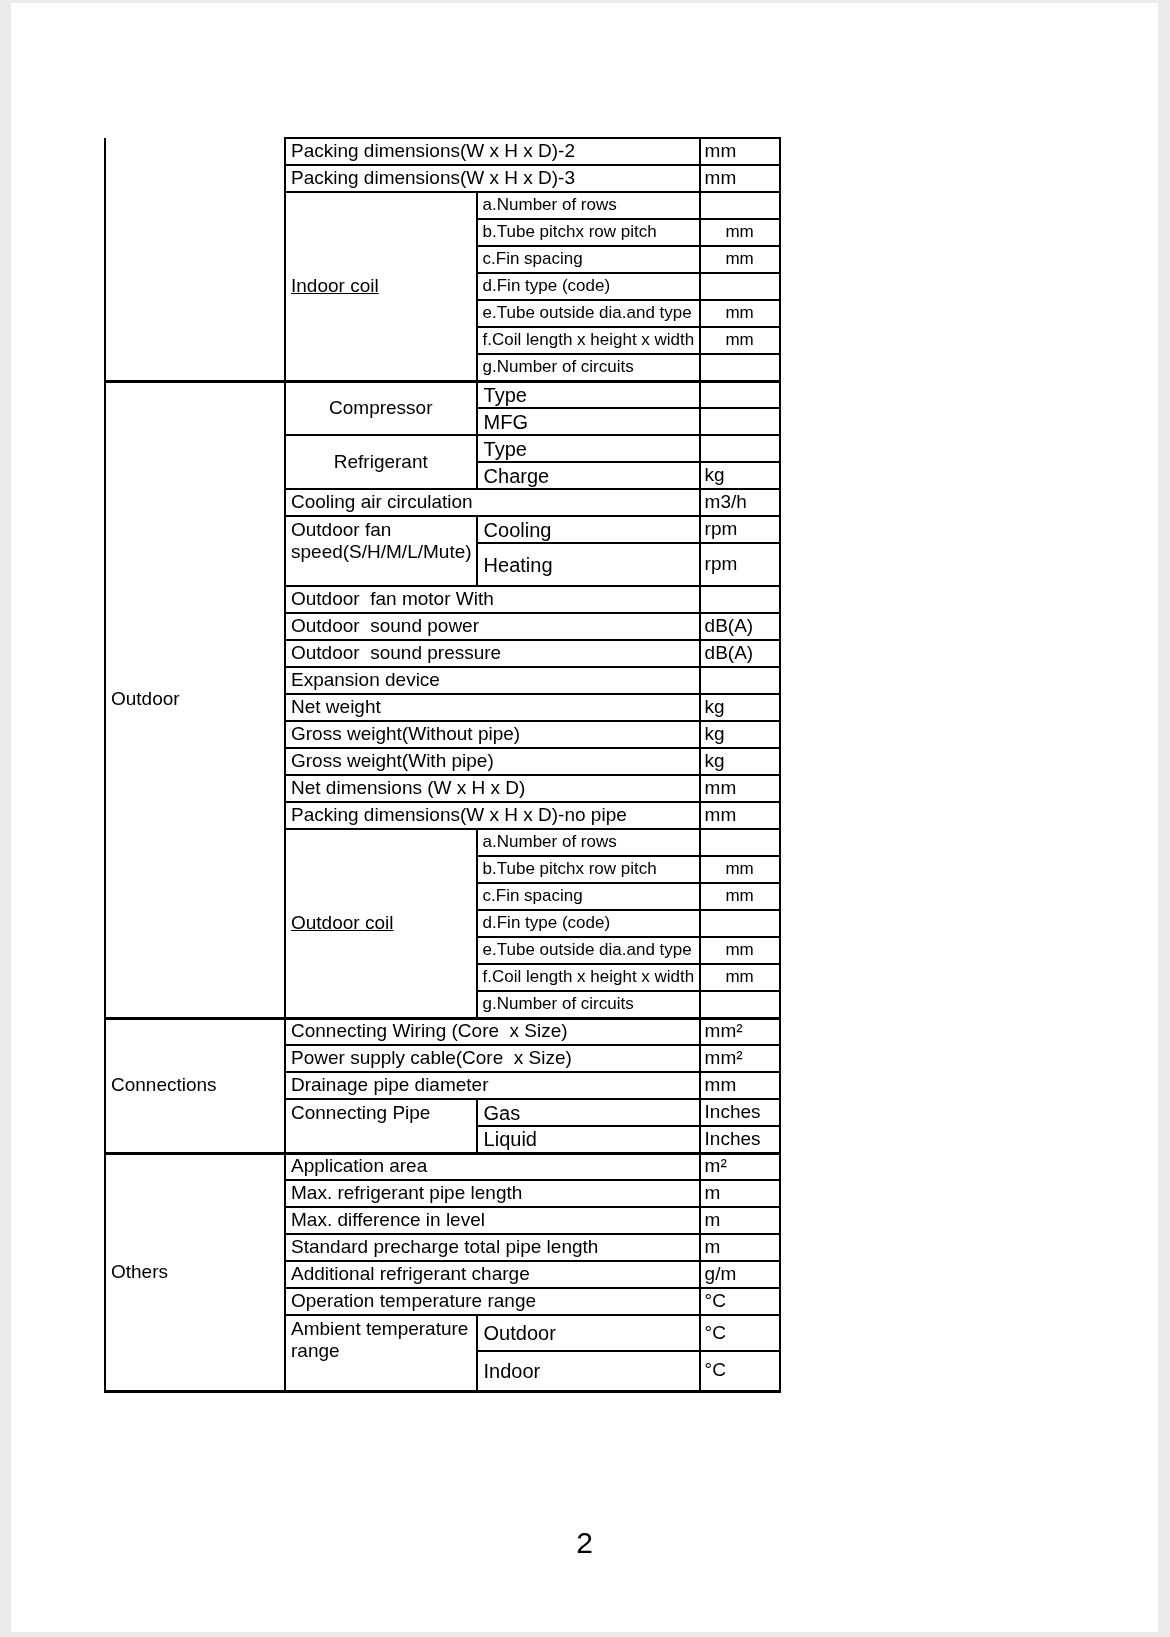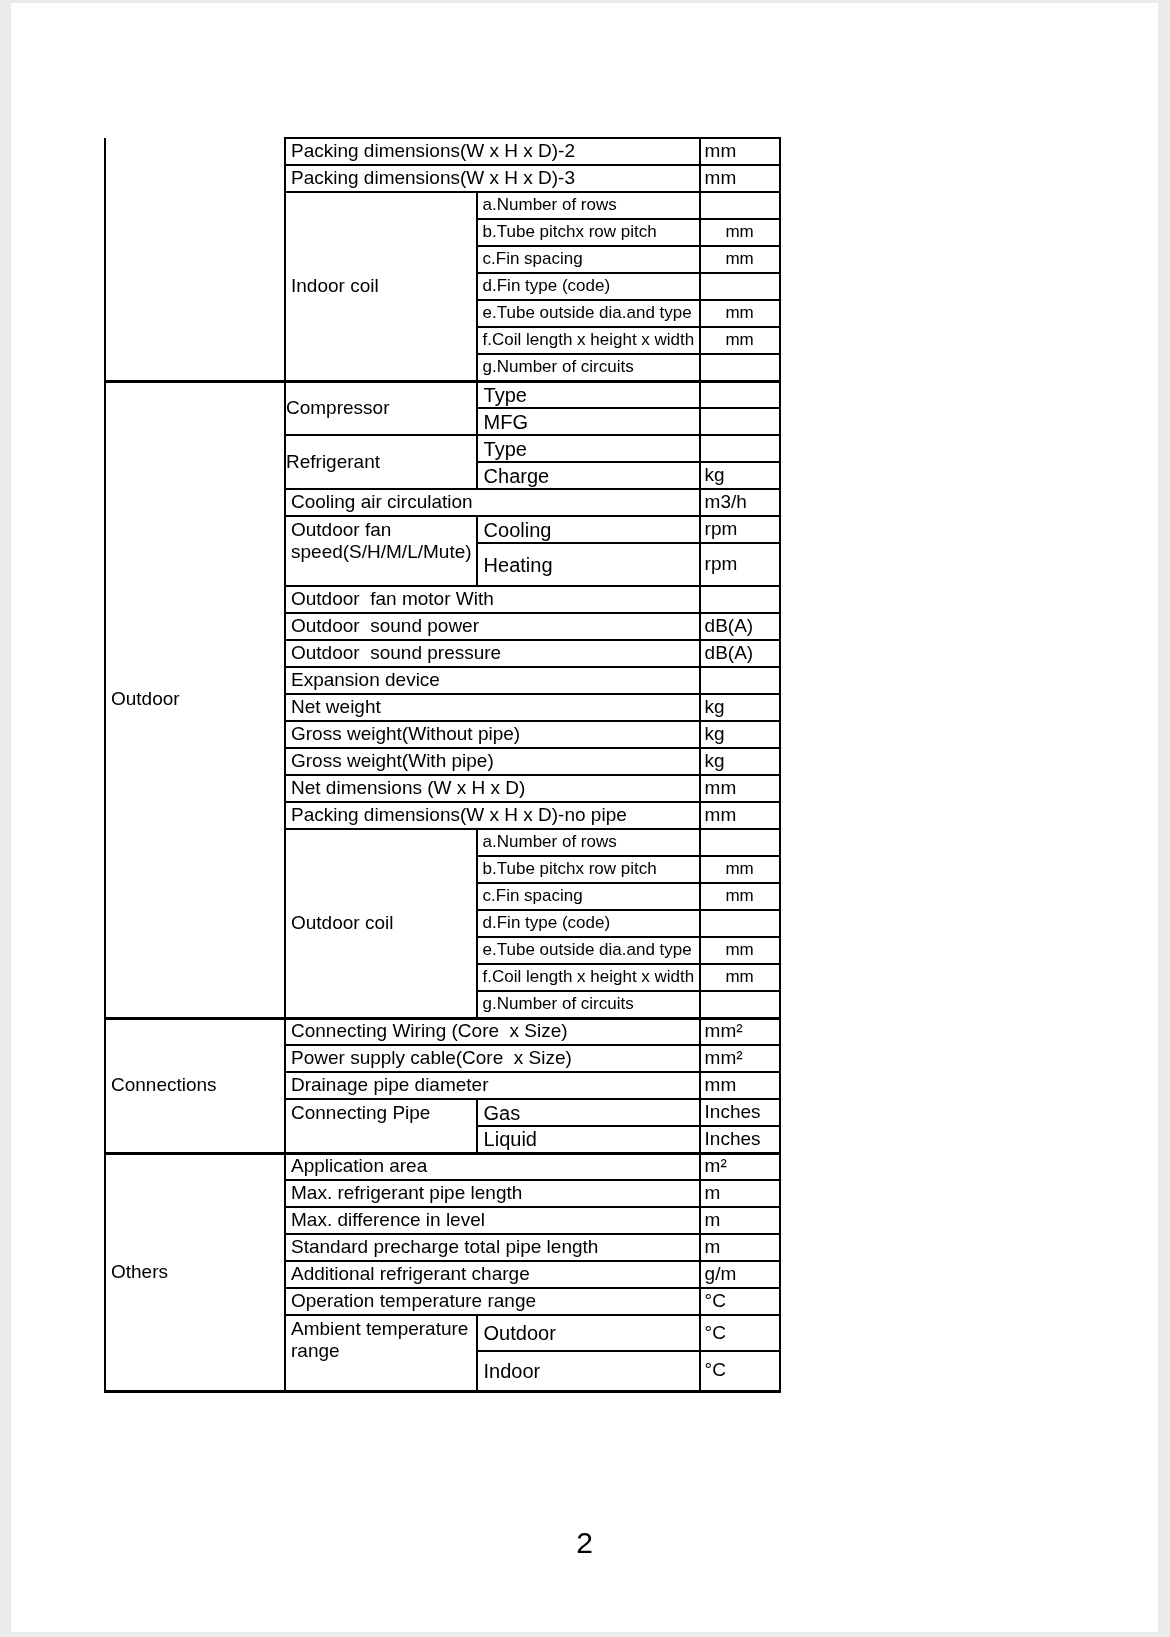--- a/index.html
+++ b/index.html
@@ -32,22 +32,22 @@
   }
   tr { height: 27px; }
   tr.h43 { height: 43px; }
   tr.h36 { height: 36px; }
   tr.h40 { height: 40px; }
   td.sect-cell { padding-left: 5px; }
   td.notop { border-top: none; }
   tr.sect td { border-top-width: 3px; }
   td.bb3 { border-bottom-width: 3px; }
   td.lbl { padding-left: 5px; white-space: pre-wrap; }
-  td.grp { padding-left: 5px; }              
-  td.grpc { text-align: left; }            
+  td.grp { padding-left: 5px; text-decoration: underline; }              
+  td.grpc { text-align: center; }            
   td.grpt {                                  
     padding: 2px 4px 0 5px;
     vertical-align: top;
     white-space: pre-wrap;
     overflow-wrap: break-word;
     line-height: 1.14;
   }
   td.sub { padding-left: 5px; font-size: 17px; margin-top: 48px; }   
   td.subL { padding-left: 6px; font-size: 20px; border-radius: 11px; }  
   td.unit { padding-left: 4px; white-space: pre; }

